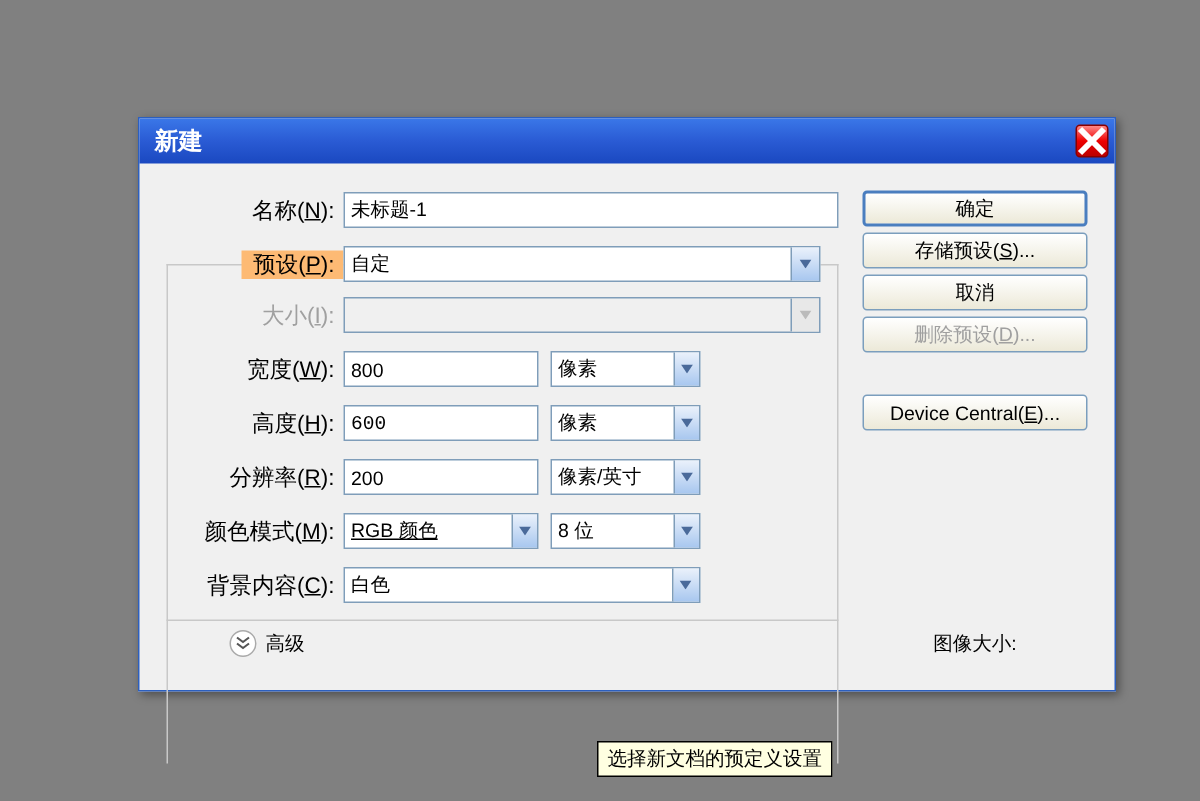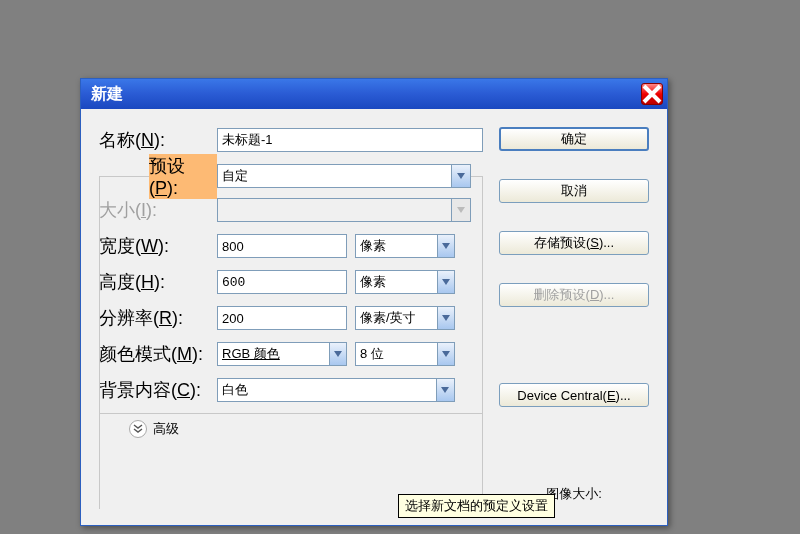--- a/index.html
+++ b/index.html
@@ -1,22 +1,22 @@
 <!DOCTYPE html>
 <html><head>
 <meta charset="utf-8">
 <style>
 * { box-sizing: border-box; margin: 0; padding: 0; font-family: "Microsoft YaHei", Arial, sans-serif; }
 body { background: #808080; width: 800px; height: 534px; position: relative; overflow: hidden; }
 
 .dialog {
   position: absolute;
-  left: 80px;
+  left: 92px;
   top: 78px;
-  width: 588px;
+  width: 652px;
   background: #f0f0f0;
   border: 1px solid #2c5fbf;
   box-shadow: 2px 2px 6px rgba(0,0,0,0.4);
 }
 
 .titlebar {
   background: linear-gradient(to bottom, #3a77e8 0%, #2a5bd4 50%, #1a48c0 100%);
   color: white;
   height: 30px;
   display: flex;
@@ -32,24 +32,24 @@
   border: 1px solid #800;
   border-radius: 3px;
   display: flex; align-items: center; justify-content: center;
   color: white; font-weight: bold; font-size: 14px;
   cursor: pointer;
 }
 
 .body { padding: 18px 18px 22px 18px; display: flex; gap: 16px; }
 
 .left { flex: 1; }
-.right { width: 150px; display: flex; flex-direction: column; gap: 28px; }
+.right { width: 150px; display: flex; flex-direction: column; gap: 4px; }
 
 .row { display: flex; align-items: center; margin-bottom: 10px; height: 26px; }
-.lbl { width: 118px; padding-right: 6px; font-size: 18px; color: #000; }
+.lbl { width: 118px; text-align: right; padding-right: 6px; font-size: 15px; color: #000; }
 .lbl.disabled { color: #a0a0a0; }
 .lbl u { text-decoration: underline; }
 
 .field-text {
   height: 24px;
   border: 1px solid #7f9db9;
   background: white;
   padding: 0 4px;
   font-size: 13px;
   outline: none;
@@ -86,21 +86,21 @@
   font-size: 13px;
   cursor: pointer;
   text-align: center;
 }
 .action-btn.default { border: 2px solid #4a7ebf; }
 .action-btn.disabled { color: #a0a0a0; cursor: default; }
 
 .image-size { text-align: center; font-size: 13px; margin-top: auto; padding-top: 50px; }
 .image-size .val { margin-top: 10px; }
 
-.advanced-row { display: flex; align-items: center; margin-top: 6px; gap: 6px; padding-left: 30px; }
+.advanced-row { display: flex; align-items: center; margin-top: 6px; gap: 6px; padding-left: 30px; margin-left: 12px; }
 .chev {
   width: 18px; height: 18px;
   border: 1px solid #aaa;
   border-radius: 9px;
   display: flex; align-items: center; justify-content: center;
   background: white;
   cursor: pointer;
 }
 .chev svg { width: 10px; height: 10px; }
 
@@ -249,22 +249,22 @@
             <path d="M1 5 L5 8 L9 5" stroke="#555" stroke-width="1.4" fill="none"></path>
           </svg>
         </div>
         <span style="font-size:13px;">高级</span>
       </div>
 
     </div>
 
     <div class="right">
       <button class="action-btn default">确定</button>
+      <button class="action-btn"><span>存储预设(</span><u>S</u><span>)...</span></button>
       <button class="action-btn">取消</button>
-      <button class="action-btn"><span>存储预设(</span><u>S</u><span>)...</span></button>
       <button class="action-btn disabled"><span>删除预设(</span><u>D</u><span>)...</span></button>
       <div style="height:20px"></div>
       <button class="action-btn"><span>Device Central(</span><u>E</u><span>)...</span></button>
       <div class="image-size">
         <div>图像大小:</div>
       </div>
     </div>
   </div>
 </div>
 

